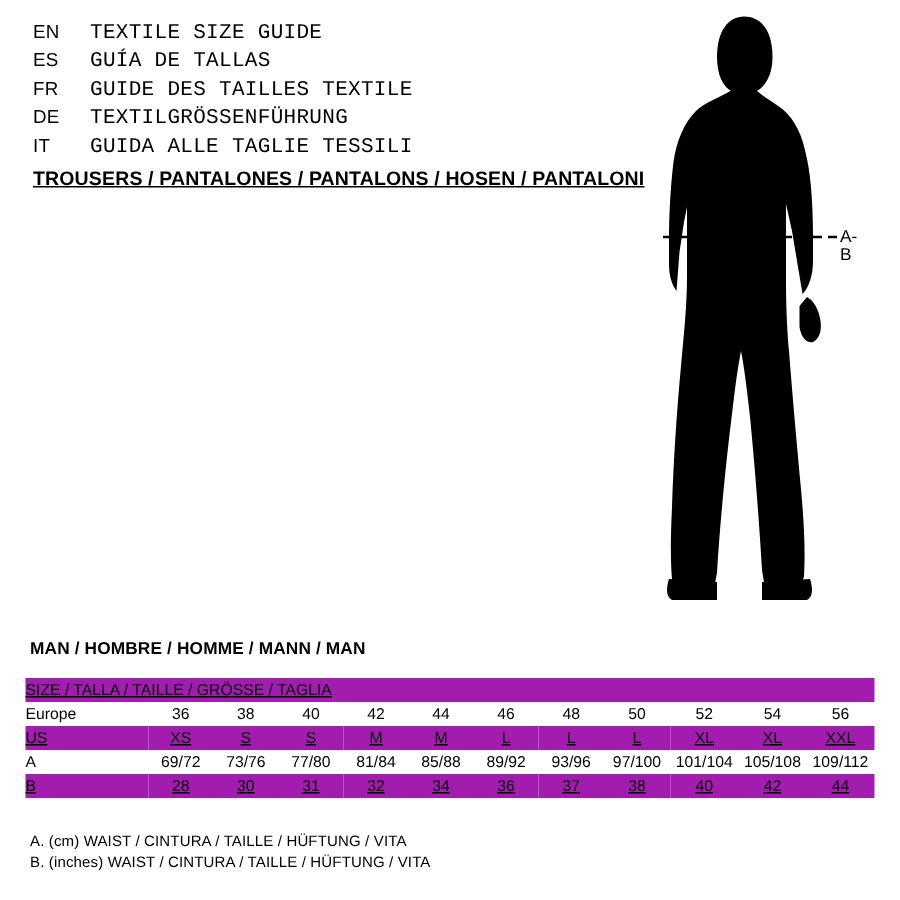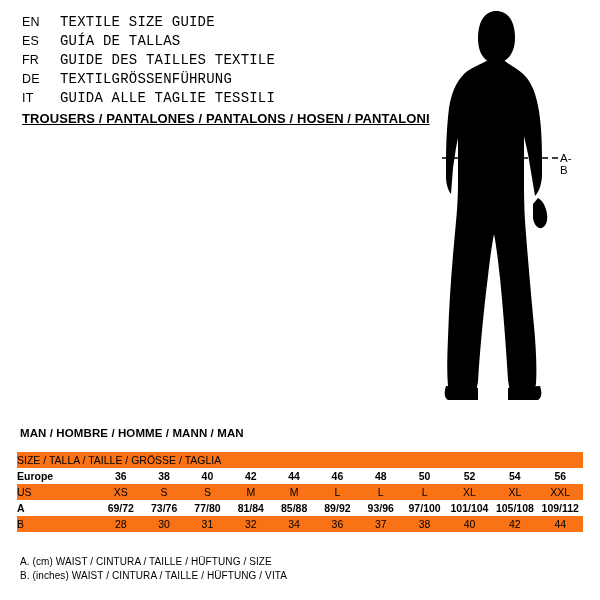--- a/index.html
+++ b/index.html
@@ -91,25 +91,25 @@
     font-size: 10.5px;
   }
   table.sizes td {
     padding: 0;
     height: 16px;
     line-height: 16px;
     vertical-align: middle;
     white-space: nowrap;
   }
   table.sizes tr.shaded {
-    background: #f97316;
+    background: #a21caf;
+    text-decoration: underline;
   }
   table.sizes tr.plain {
     background: #ffffff;
-    font-weight: bold;
   }
   td.lbl {
     width: 92px;
     padding-left: 3px;
   }
   td.val {
     width: 47px;
     text-align: center;
   }
   .row-head td {
@@ -261,17 +261,17 @@
         <td class="val">37</td>
         <td class="val">38</td>
         <td class="val">40</td>
         <td class="val">42</td>
         <td class="val">44</td>
       </tr>
     </tbody>
   </table>
 
   <div class="notes">
-    <div>A. (cm) WAIST / CINTURA / TAILLE / HÜFTUNG / SIZE</div>
+    <div>A. (cm) WAIST / CINTURA / TAILLE / HÜFTUNG / VITA</div>
     <div>B. (inches) WAIST / CINTURA / TAILLE / HÜFTUNG / VITA</div>
   </div>
 
 </div>
 
 </body></html>

